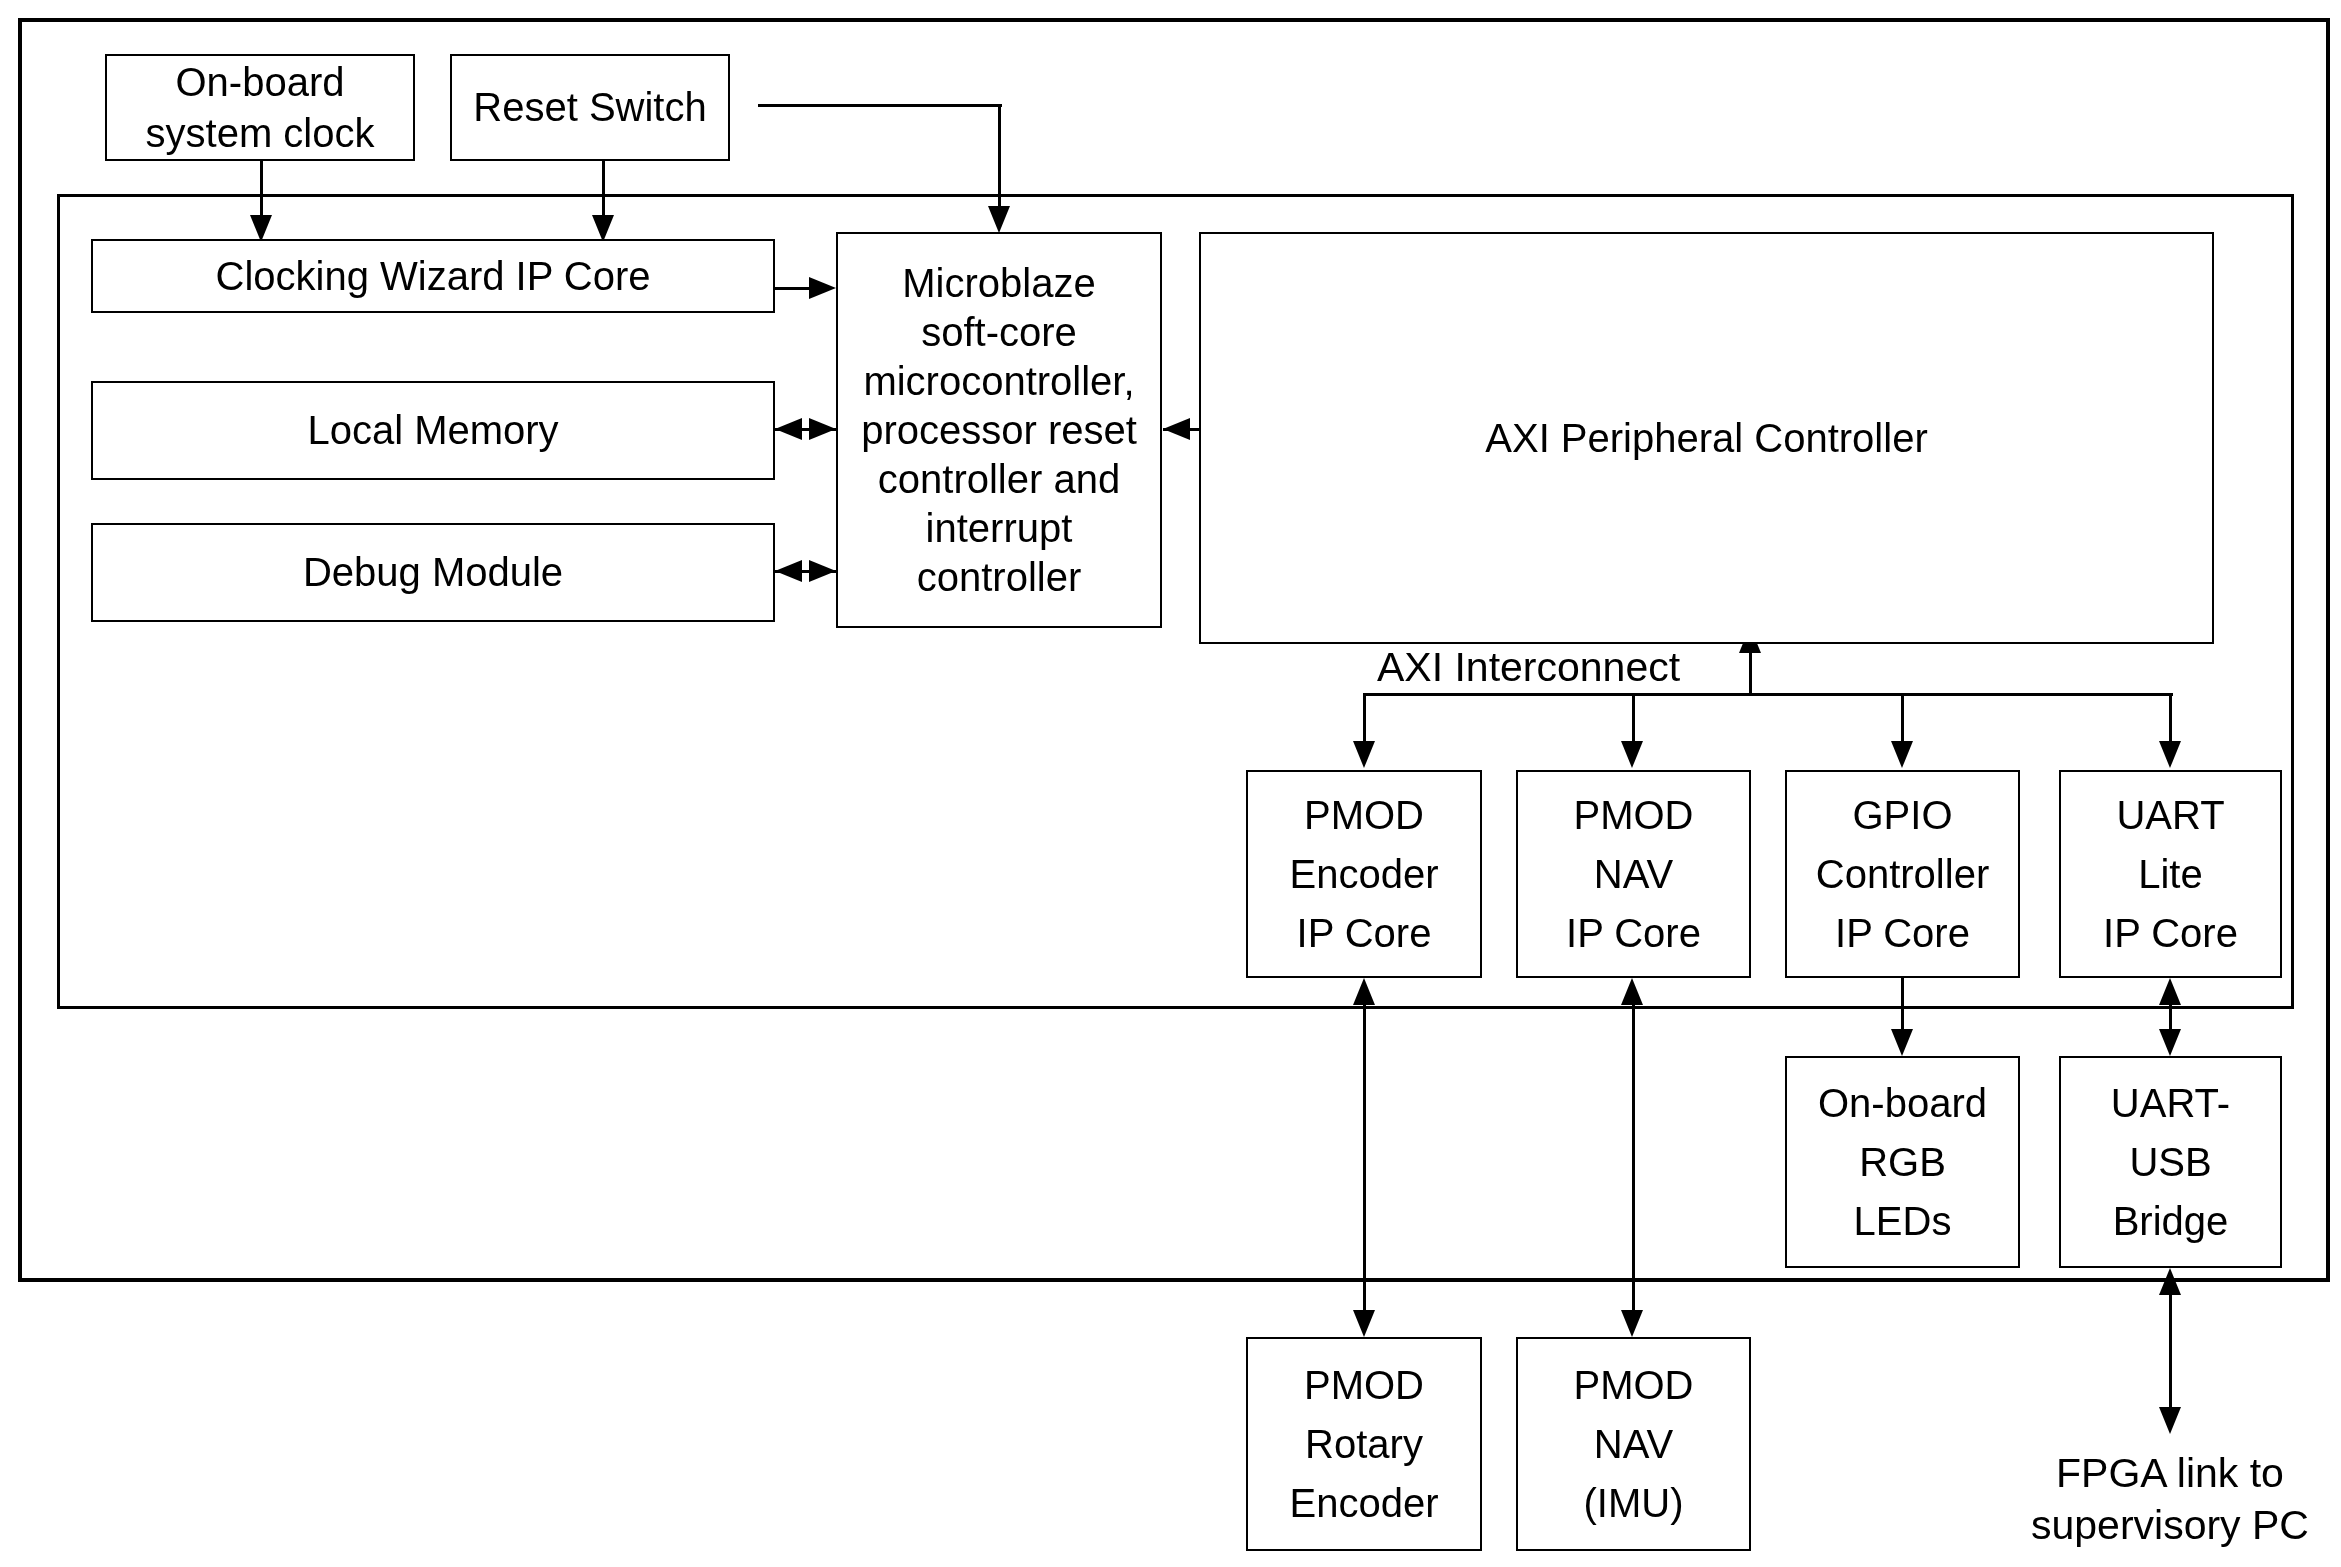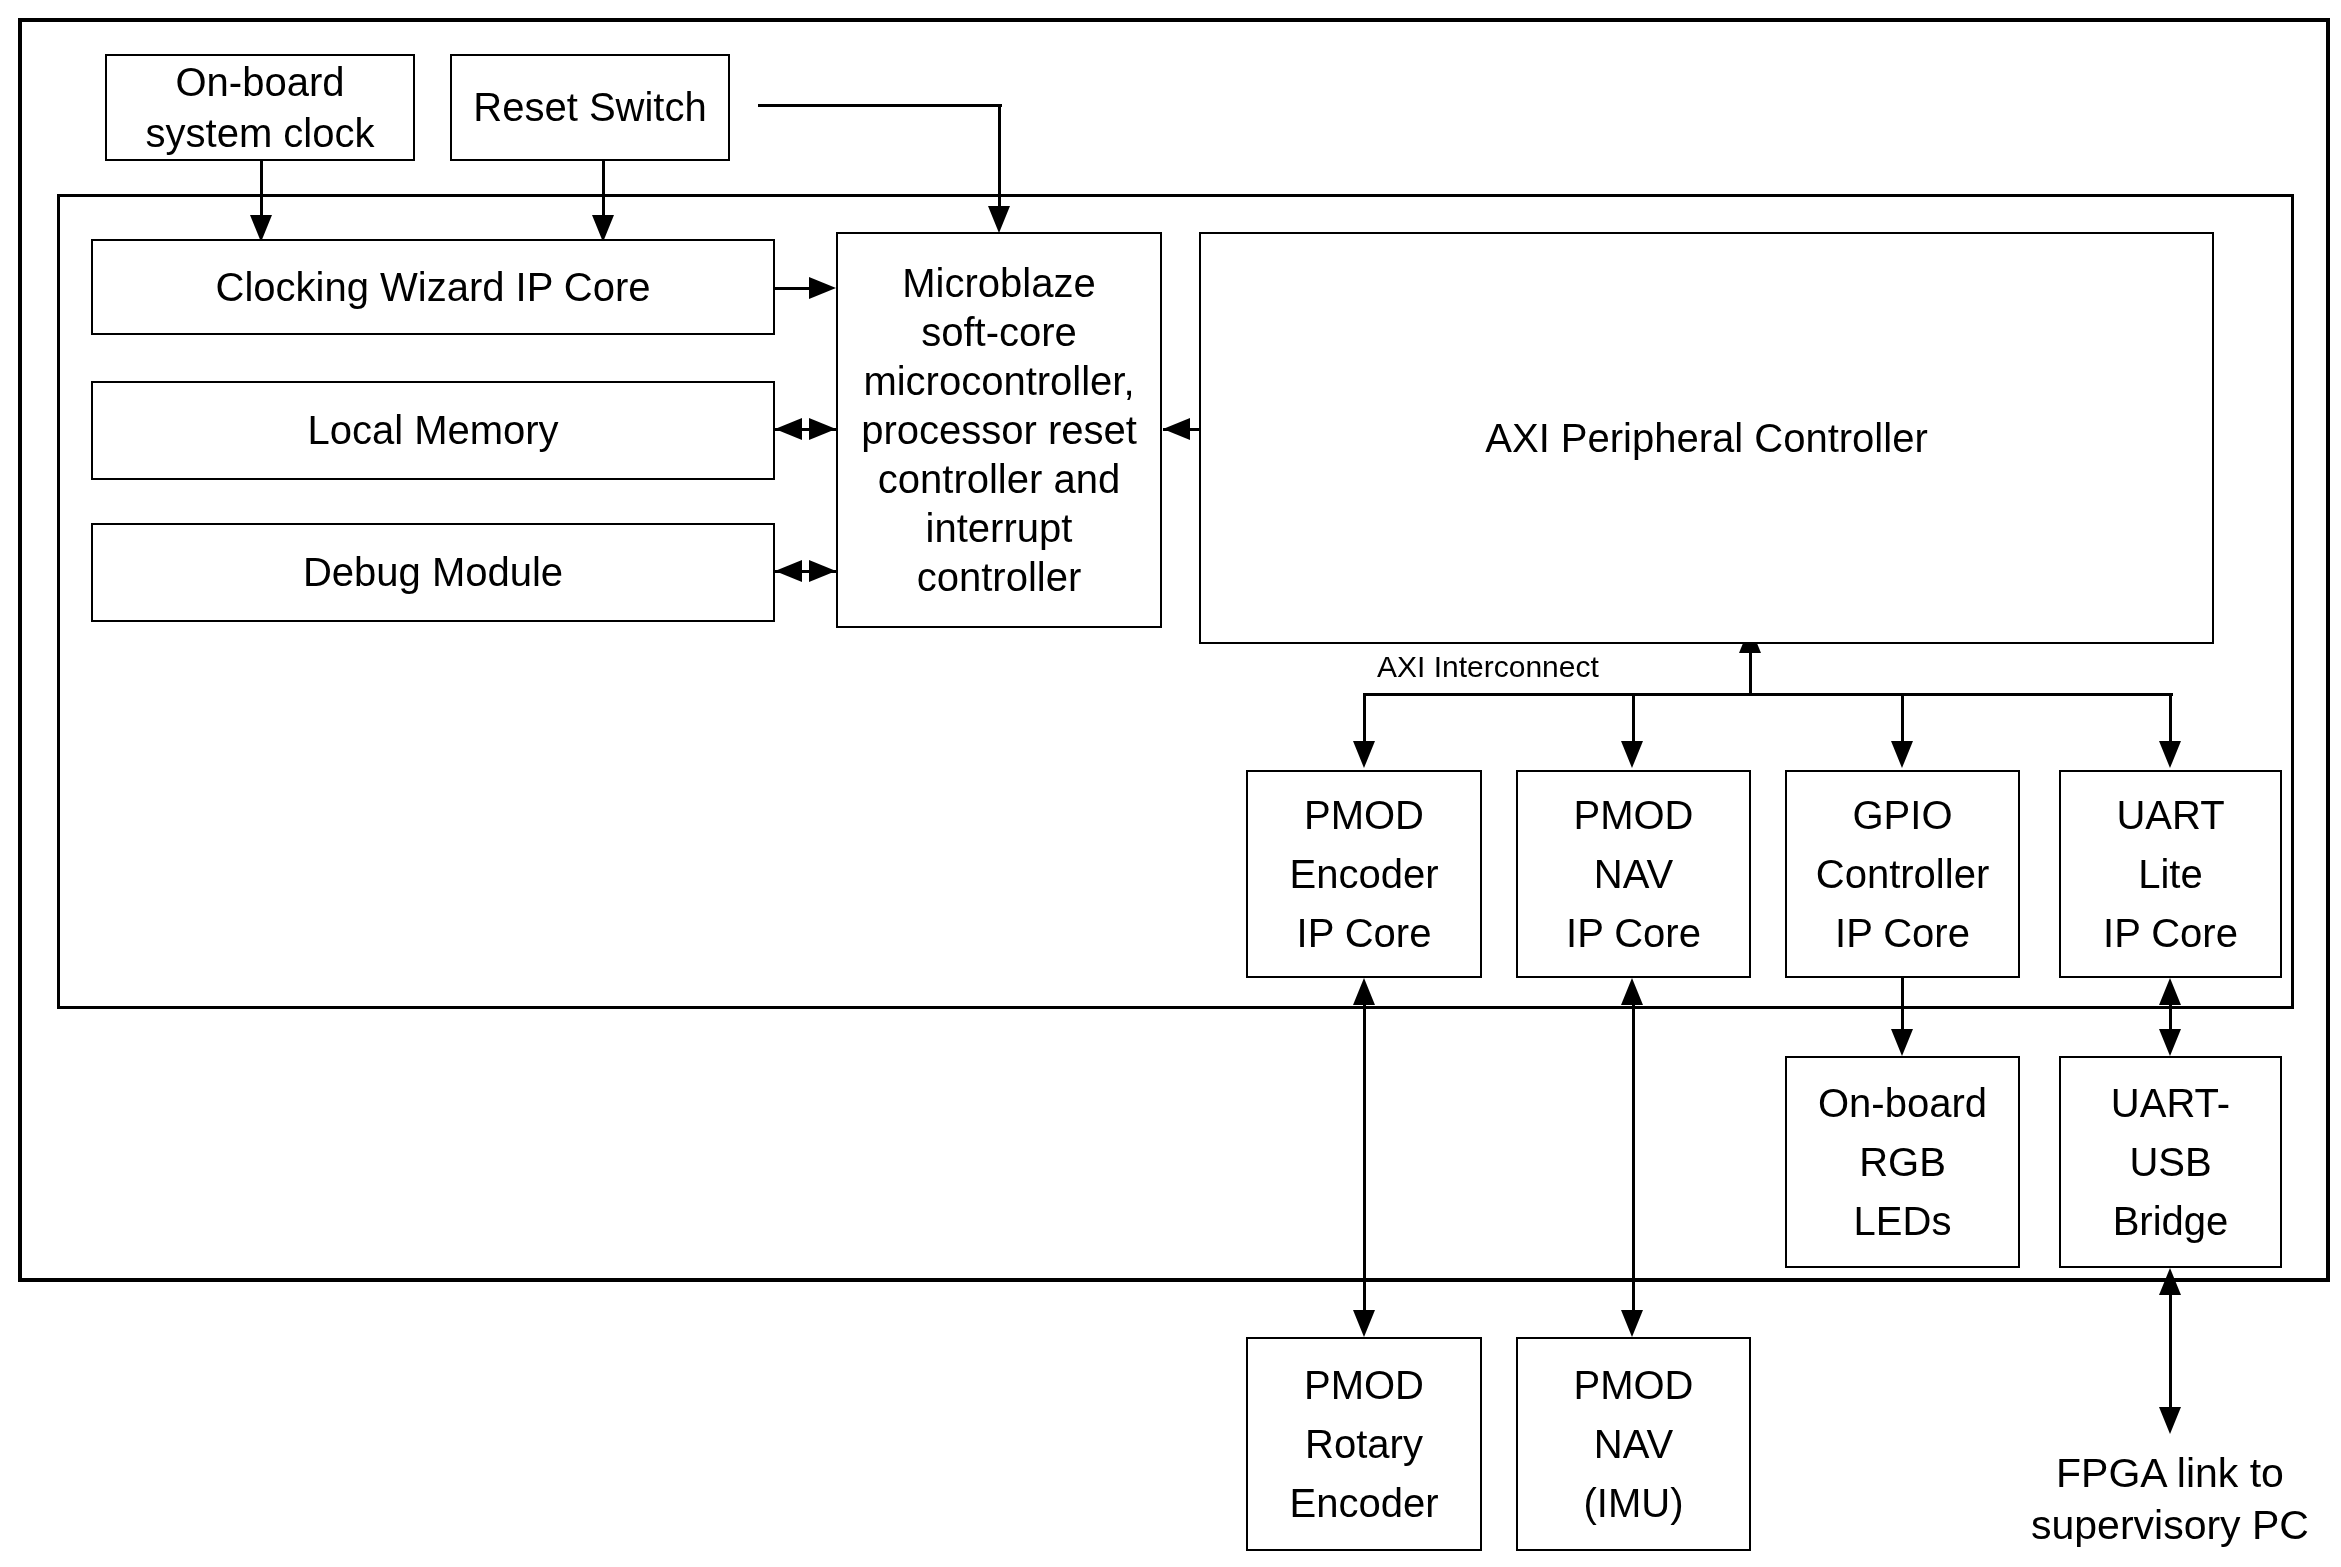--- a/index.html
+++ b/index.html
@@ -112,21 +112,21 @@
 
   <div class="vline" style="left:2169px;top:1290px;height:120px;"></div>
   <div class="ah up" style="left:2159px;top:1268px;"></div>
   <div class="ah down" style="left:2159px;top:1407px;"></div>
 
   <div class="node" style="left:105px;top:54px;width:310px;height:107px;">On-board
 system clock</div>
 
   <div class="node" style="left:450px;top:54px;width:280px;height:107px;">Reset Switch</div>
 
-  <div class="node" style="left:91px;top:239px;width:684px;height:96px;">Clocking Wizard IP Core</div>
+  <div class="node" style="left:91px;top:239px;width:684px;height:74px;">Clocking Wizard IP Core</div>
 
   <div class="node" style="left:91px;top:381px;width:684px;height:99px;">Local Memory</div>
 
   <div class="node" style="left:91px;top:523px;width:684px;height:99px;">Debug Module</div>
 
   <div class="node tight" style="left:836px;top:232px;width:326px;height:396px;">Microblaze
 soft-core
 microcontroller,
 processor reset
 controller and
@@ -162,19 +162,19 @@
   <div class="node stack" style="left:1246px;top:1337px;width:236px;height:214px;">PMOD
 Rotary
 Encoder</div>
 
   <div class="node stack" style="left:1516px;top:1337px;width:235px;height:214px;">PMOD
 NAV
 (IMU)</div>
 
 
 
-  <div class="lbl" style="left:1377px;top:641px;font-size:30px;">AXI Interconnect</div>
+  <div class="lbl" style="left:1377px;top:641px;font-size:41px;">AXI Interconnect</div>
 
   <div class="lbl center" style="left:2025px;top:1447px;width:290px;">FPGA link to
 supervisory PC</div>
 
 </div>
 
 
 </body></html>

